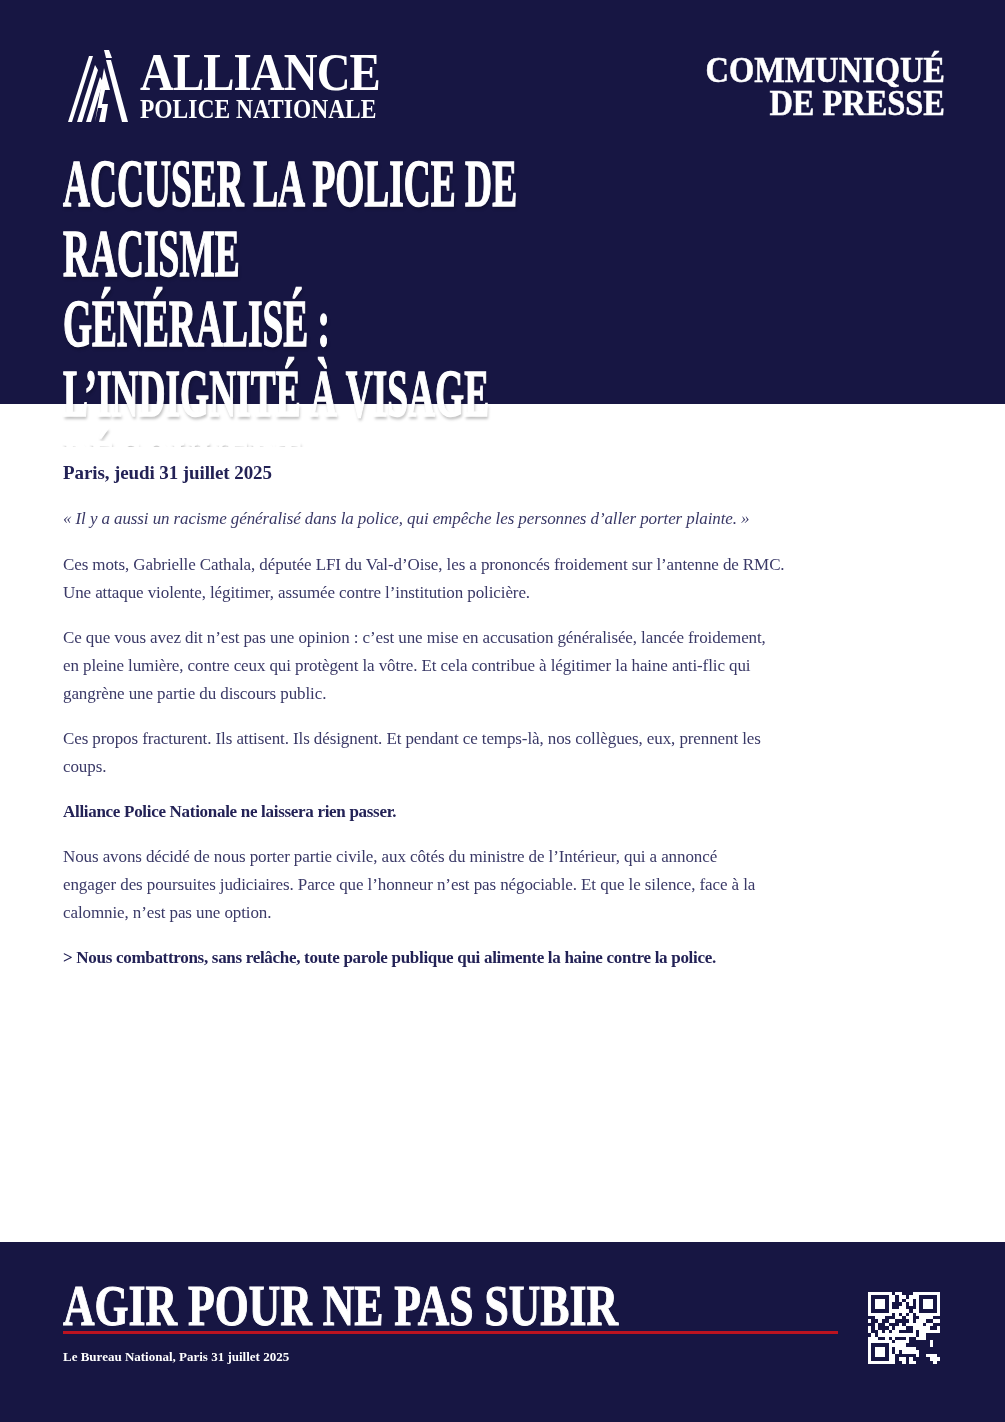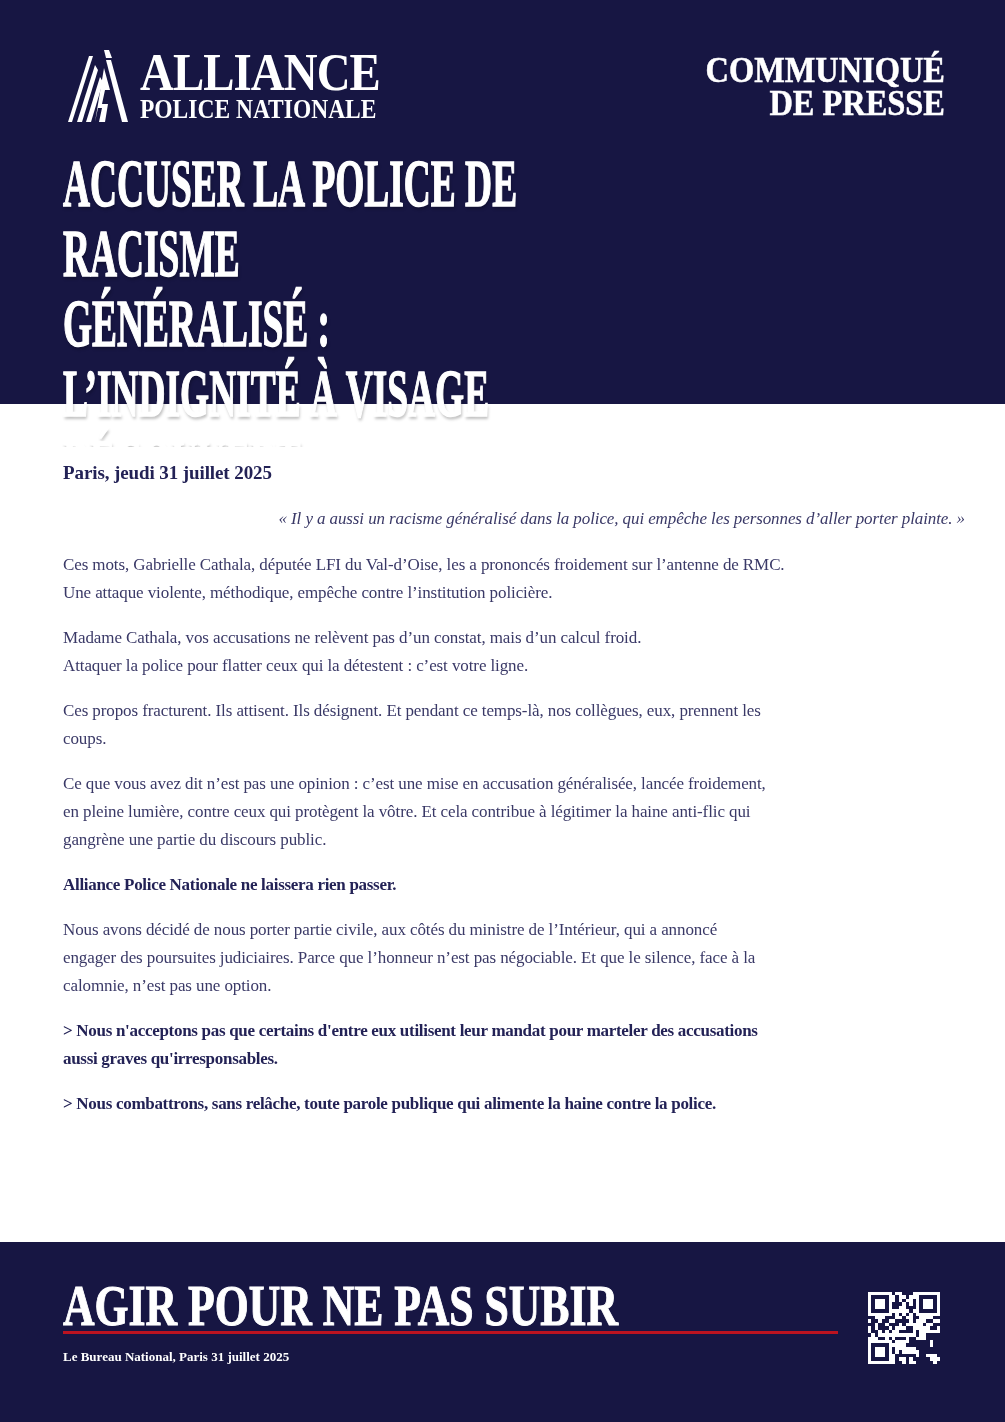--- a/index.html
+++ b/index.html
@@ -67,21 +67,21 @@
     padding:12px 40px 0 63px;
     color:var(--text);
     font-size:17px;line-height:28px;letter-spacing:-0.1px;margin-top:23px;
   }
   .dateline{
     font-weight:bold;font-size:19px;color:var(--text-strong);
     margin-bottom:18px;white-space:pre;
   }
   .quote{
     font-style:italic;color:var(--text);
-    margin-bottom:18px;white-space:pre;text-align:right;
+    margin-bottom:18px;white-space:pre;
   }
   .para{margin:0 0 17px 0;white-space:pre;}
   .para.style-bold{font-weight:bold;color:var(--text-strong);letter-spacing:-0.3px;}
   
   .ftr{
     position:absolute;left:0;top:1242px;width:1005px;height:180px;
     background:var(--navy);
   }
   .slogan{
     position:absolute;left:63px;top:1278px;
@@ -136,34 +136,30 @@
     <h1 class="headline">ACCUSER LA POLICE DE RACISME
 GÉNÉRALISÉ :
 L’INDIGNITÉ À VISAGE DÉCOUVERT</h1>
   </div>
 
   <div class="doc-body">
     <div class="dateline">Paris, jeudi 31 juillet 2025</div>
     <div class="quote">« Il y a aussi un racisme généralisé dans la police, qui empêche les personnes d’aller porter plainte. »</div>
     <div id="paras">
         <p class="para style-regular">Ces mots, Gabrielle Cathala, députée LFI du Val-d’Oise, les a prononcés froidement sur l’antenne de RMC.
-Une attaque violente, méthodique, empêche contre l’institution policière.</p>
-        <p class="para style-regular">Madame Cathala, vos accusations ne relèvent pas d’un constat, mais d’un calcul froid.
-Attaquer la police pour flatter ceux qui la détestent : c’est votre ligne.</p>
-        <p class="para style-regular">Ces propos fracturent. Ils attisent. Ils désignent. Et pendant ce temps-là, nos collègues, eux, prennent les
-coups.</p>
+Une attaque violente, légitimer, assumée contre l’institution policière.</p>
         <p class="para style-regular">Ce que vous avez dit n’est pas une opinion : c’est une mise en accusation généralisée, lancée froidement,
 en pleine lumière, contre ceux qui protègent la vôtre. Et cela contribue à légitimer la haine anti-flic qui
 gangrène une partie du discours public.</p>
+        <p class="para style-regular">Ces propos fracturent. Ils attisent. Ils désignent. Et pendant ce temps-là, nos collègues, eux, prennent les
+coups.</p>
         <p class="para style-bold">Alliance Police Nationale ne laissera rien passer.</p>
         <p class="para style-regular">Nous avons décidé de nous porter partie civile, aux côtés du ministre de l’Intérieur, qui a annoncé
 engager des poursuites judiciaires. Parce que l’honneur n’est pas négociable. Et que le silence, face à la
 calomnie, n’est pas une option.</p>
-        <p class="para style-bold">&gt; Nous n'acceptons pas que certains d'entre eux utilisent leur mandat pour marteler des accusations
-aussi graves qu'irresponsables.</p>
         <p class="para style-bold">&gt; Nous combattrons, sans relâche, toute parole publique qui alimente la haine contre la police.</p>
       </div>
   </div>
 
   <div class="ftr"></div>
   <div class="slogan">AGIR POUR NE PAS SUBIR</div>
   <div class="ftr-divider"></div>
   <div class="signature">Le Bureau National, Paris 31 juillet 2025</div>
   <div class="qr">
     <svg id="qr-svg" viewBox="0 0 21 21" xmlns="http://www.w3.org/2000/svg">

